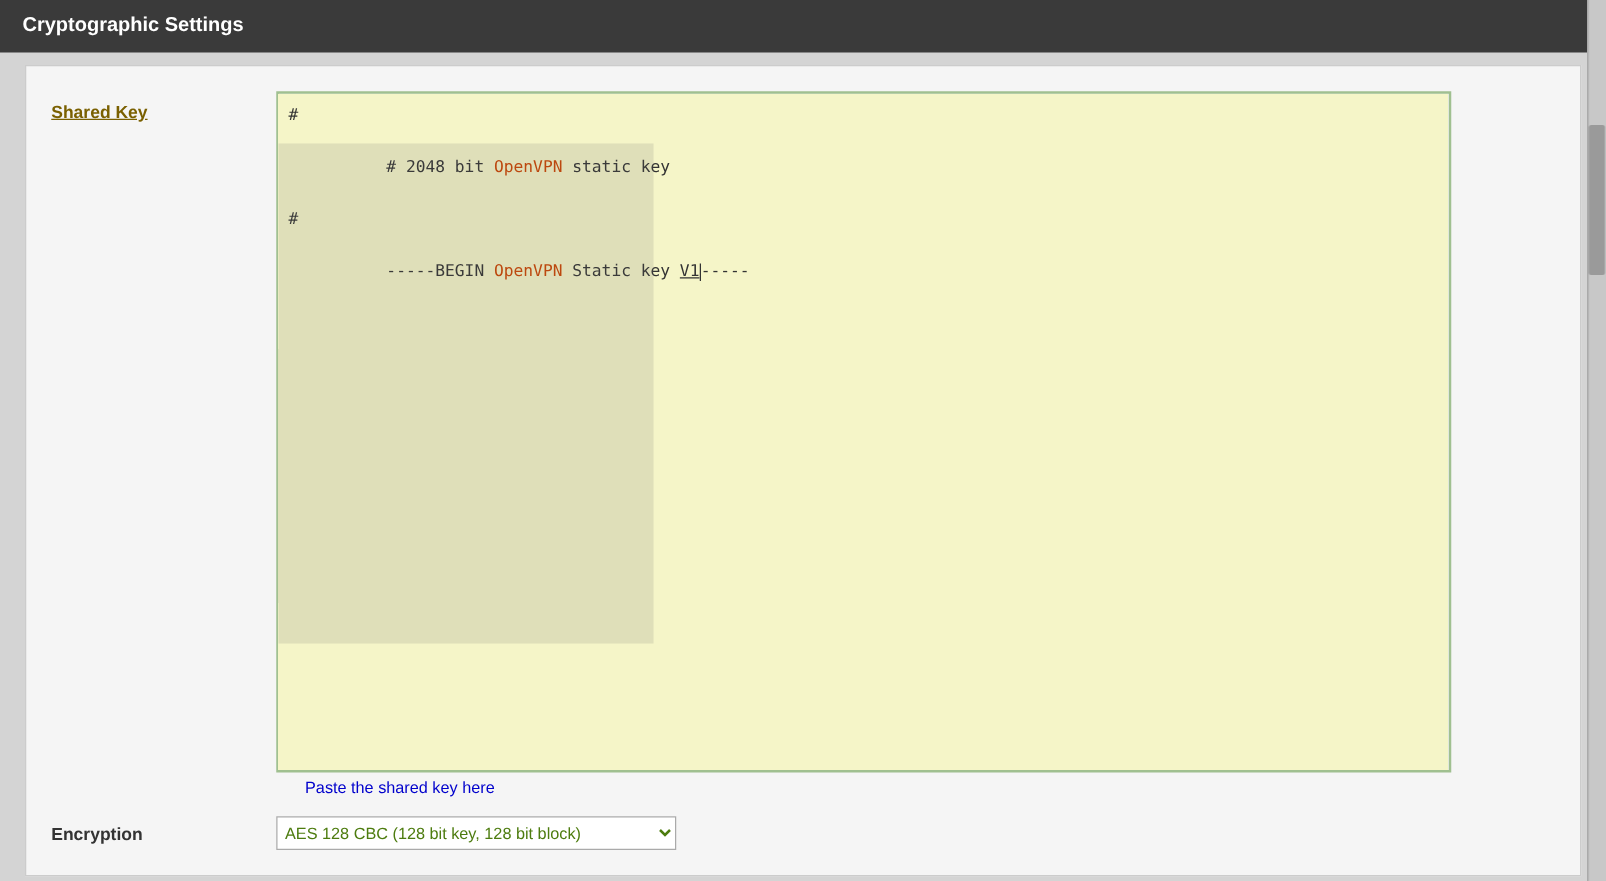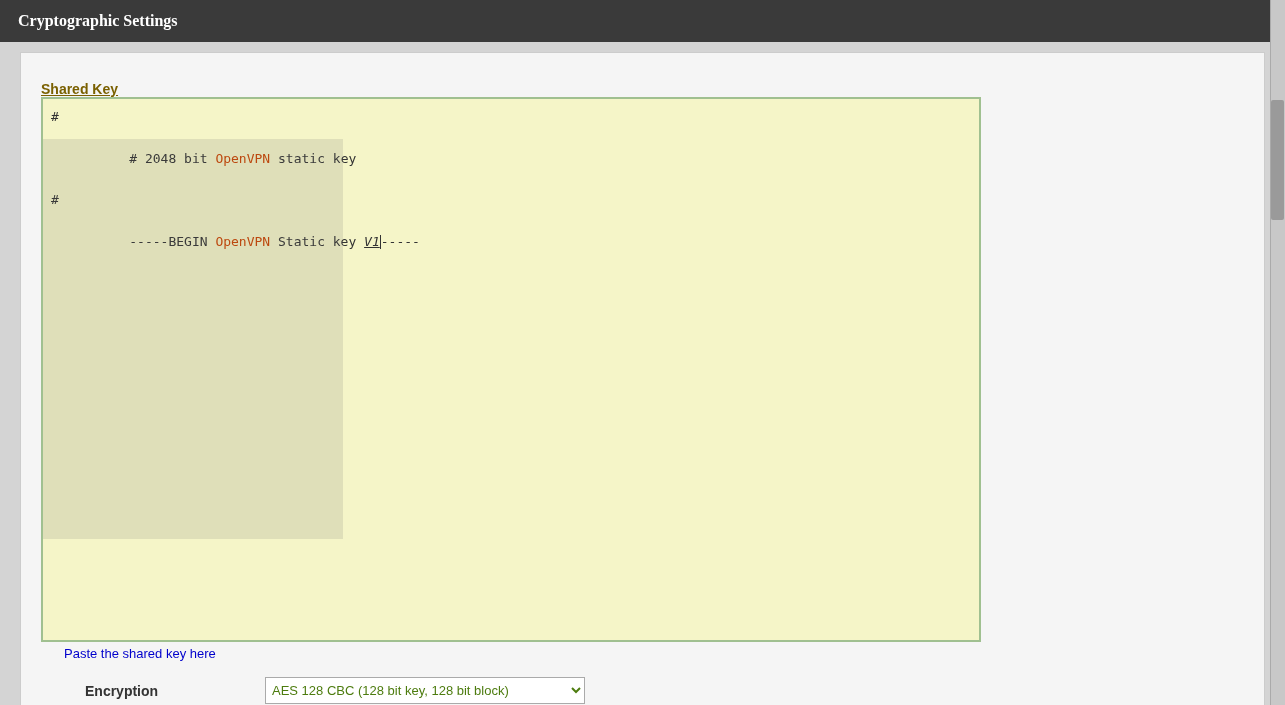--- a/index.html
+++ b/index.html
@@ -16,35 +16,33 @@
       height: 705px;
       overflow: hidden;
     }
 
     .header {
       background-color: #3a3a3a;
       color: #ffffff;
       padding: 12px 18px;
       font-size: 16px;
       font-weight: bold;
-      font-family: Liberation Serif, serif;
     }
 
     .main-content {
       background-color: #f5f5f5;
       margin: 10px 20px;
       padding: 20px;
       border: 1px solid #ccc;
     }
 
     .form-row {
       display: flex;
       align-items: flex-start;
       margin-bottom: 16px;
-      flex-direction: column;
     }
 
     .form-label {
       width: 180px;
       font-weight: bold;
       color: #7a6000;
       text-decoration: underline;
       padding-top: 8px;
       flex-shrink: 0;
     }
@@ -64,21 +62,20 @@
       display: flex;
       align-items: center;
       margin-top: 10px;
     }
 
     .encryption-label {
       width: 180px;
       font-weight: bold;
       color: #333;
       flex-shrink: 0;
-      margin-left: 44px;
     }
 
     .encryption-select {
       width: 320px;
       padding: 4px 2px;
       border: 1px solid #aaa;
       background-color: #fff;
       font-size: 13px;
       color: #4d7c0f;
       appearance: auto;
@@ -122,21 +119,20 @@
       white-space: pre;
       color: #333;
     }
 
     .openvpn-word {
       color: #cc4400;
     }
 
     .v1-word {
       text-decoration: underline;
-      font-style: italic;
     }
 
     .selection-overlay {
       position: absolute;
       top: 40px;
       left: 0;
       width: 300px;
       height: 400px;
       background-color: rgba(100, 100, 100, 0.15);
       pointer-events: none;

